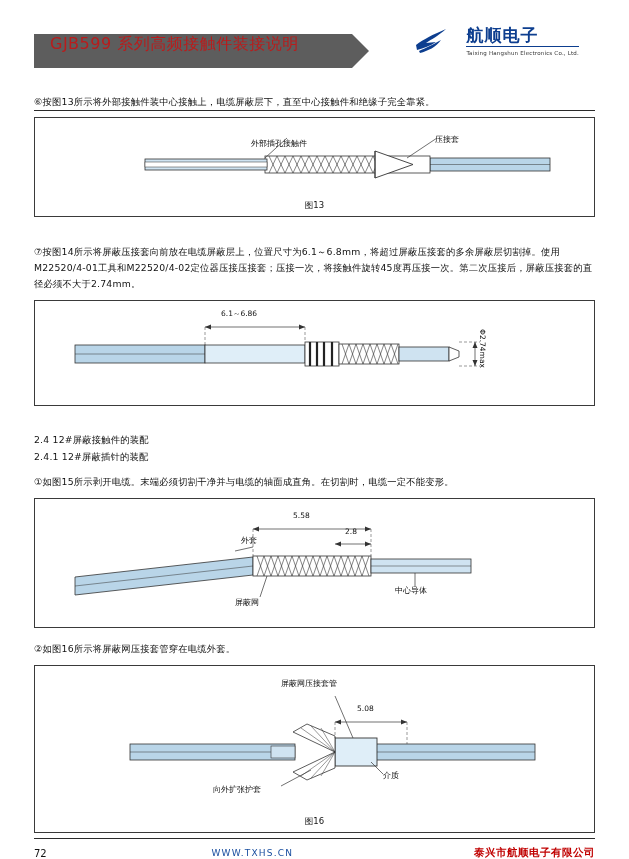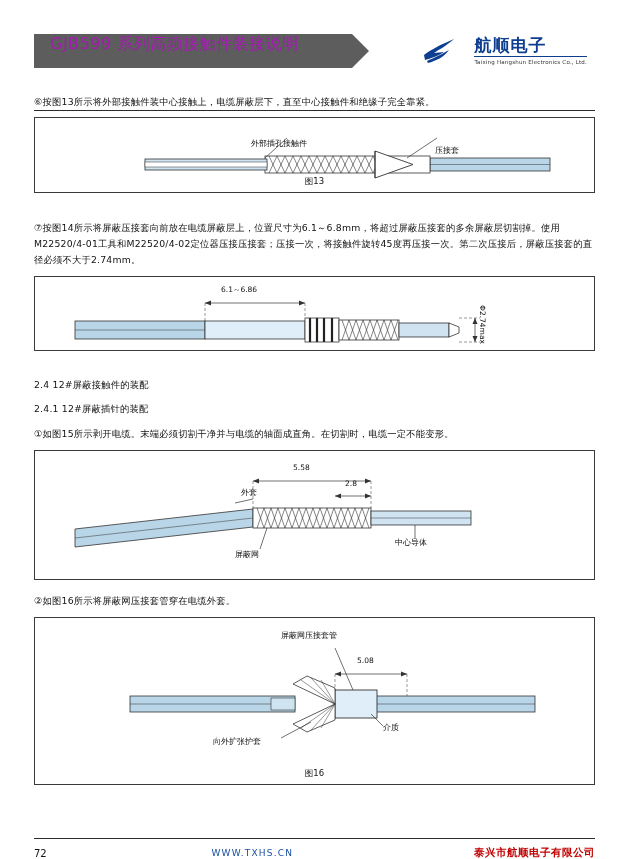--- a/index.html
+++ b/index.html
@@ -31,32 +31,32 @@
   }
   .title-bar:after{
     content:"";
     position:absolute;right:-17px;top:0;
     border-top:17px solid transparent;
     border-bottom:17px solid transparent;
     border-left:17px solid #5d5d5d;
   }
   .title-text{
     position:absolute;left:16px;top:8px;
-    color:#a21caf;
+    color:#b91c1c;
     font-size:16px;
     letter-spacing:0.5px;
     line-height:19px;
     white-space:nowrap;
     font-family:"DejaVu Sans","Liberation Sans",sans-serif;
     text-align:right;
   }
   .logo-wrap{
-    position:absolute;right:8px;top:0;
+    position:absolute;right:16px;top:0;
     height:50px;
-    display:flex;align-items:center;gap:18px;
+    display:flex;align-items:flex-start;gap:18px;
   }
   .logo-mark{
     width:34px;height:30px;
     position:relative;
   }
   .logo-text{
     display:flex;flex-direction:column;justify-content:center;
   }
   .logo-cn{
     font-size:17px;font-weight:bold;color:#0d3e8f;
@@ -146,21 +146,21 @@
         <div class="logo-cn">航顺电子</div>
         <div class="logo-en">Taixing Hangshun Electronics Co., Ltd.</div>
       </div>
     </div>
   </div>
   <div class="hr-top"></div>
 
   <div class="block" style="margin-top:6px;">
     <p class="para">⑥按图13所示将外部接触件装中心接触上，电缆屏蔽层下，直至中心接触件和绝缘子完全靠紧。</p>
 
-    <div class="figbox" style="height:76px;margin-top:7px;">
+    <div class="figbox" style="height:100px;margin-top:7px;">
       <svg width="559" height="98" viewBox="0 0 559 98">
 
         <rect x="395" y="40" width="120" height="13" fill="#b9d5e8" stroke="#333" stroke-width="0.8"></rect>
         <line x1="395" y1="46.5" x2="515" y2="46.5" stroke="#333" stroke-width="0.5"></line>
 
         <rect x="230" y="38" width="165" height="17" fill="#fff" stroke="#333" stroke-width="0.8"></rect>
         <g stroke="#333" stroke-width="0.6">
           <line x1="234" y1="38" x2="242" y2="55"></line>
             <line x1="242" y1="38" x2="250" y2="55"></line>
           <line x1="250" y1="38" x2="258" y2="55"></line>
@@ -194,29 +194,29 @@
         <rect x="110" y="41" width="122" height="11" fill="#cfe3f1" stroke="#333" stroke-width="0.8"></rect>
         <rect x="110" y="44" width="122" height="5" fill="#fff" stroke="#333" stroke-width="0.5"></rect>
 
         <polygon points="340,33 378,46.5 340,60" fill="#fff" stroke="#333" stroke-width="0.9"></polygon>
         <line x1="340" y1="33" x2="340" y2="60" stroke="#333" stroke-width="0.9"></line>
 
         <line x1="252" y1="20" x2="230" y2="40" stroke="#333" stroke-width="0.7"></line>
         <line x1="402" y1="20" x2="372" y2="40" stroke="#333" stroke-width="0.7"></line>
       </svg>
       <div class="lbl" style="left:216px;top:20px;">外部插孔接触件</div>
-      <div class="lbl" style="left:400px;top:27px;">压接套</div>
+      <div class="lbl" style="left:400px;top:16px;">压接套</div>
       <div class="figcap">图13</div>
     </div>
   </div>
 
   <div class="block" style="margin-top:27px;">
     <p class="para">⑦按图14所示将屏蔽压接套向前放在电缆屏蔽层上，位置尺寸为6.1～6.8mm，将超过屏蔽压接套的多余屏蔽层切割掉。使用M22520/4-01工具和M22520/4-02定位器压接压接套；压接一次，将接触件旋转45度再压接一次。第二次压接后，屏蔽压接套的直径必须不大于2.74mm。</p>
 
-    <div class="figbox" style="height:75px;margin-top:8px;">
+    <div class="figbox" style="height:106px;margin-top:8px;">
       <svg width="559" height="105" viewBox="0 0 559 105">
 
         <rect x="40" y="44" width="130" height="18" fill="#b9d5e8" stroke="#333" stroke-width="0.8"></rect>
         <line x1="40" y1="53" x2="170" y2="53" stroke="#333" stroke-width="0.5"></line>
         <rect x="170" y="44" width="100" height="18" fill="#dfeef8" stroke="#333" stroke-width="0.8"></rect>
 
         <rect x="270" y="41" width="34" height="24" fill="#fff" stroke="#333" stroke-width="0.8"></rect>
         <g stroke="#222" stroke-width="2.2">
           <line x1="275" y1="41" x2="275" y2="65"></line>
           <line x1="282" y1="41" x2="282" y2="65"></line>
@@ -259,21 +259,21 @@
         <line x1="424" y1="41" x2="445" y2="41" stroke="#333" stroke-width="0.5" stroke-dasharray="3,2"></line>
         <line x1="424" y1="65" x2="445" y2="65" stroke="#333" stroke-width="0.5" stroke-dasharray="3,2"></line>
       </svg>
       <div class="dim" style="left:186px;top:8px;">6.1～6.86</div>
       <div class="dim" style="left:452px;top:28px;transform:rotate(90deg);transform-origin:left top;">Φ2.74max</div>
     </div>
   </div>
 
   <div class="block" style="margin-top:26px;">
     <p class="para">2.4  12#屏蔽接触件的装配</p>
-    <p class="para" style="margin-top:8px;">2.4.1  12#屏蔽插针的装配</p>
+    <p class="para" style="margin-top:1px;">2.4.1  12#屏蔽插针的装配</p>
   </div>
 
   <div class="block" style="margin-top:9px;">
     <p class="para">①如图15所示剥开电缆。末端必须切割干净并与电缆的轴面成直角。在切割时，电缆一定不能变形。</p>
 
     <div class="figbox" style="height:130px;margin-top:8px;">
       <svg width="559" height="128" viewBox="0 0 559 128">
 
         <polygon points="40,78 218,58 218,76 40,96" fill="#b9d5e8" stroke="#333" stroke-width="0.8"></polygon>
         <line x1="40" y1="87" x2="218" y2="67" stroke="#333" stroke-width="0.5"></line>

